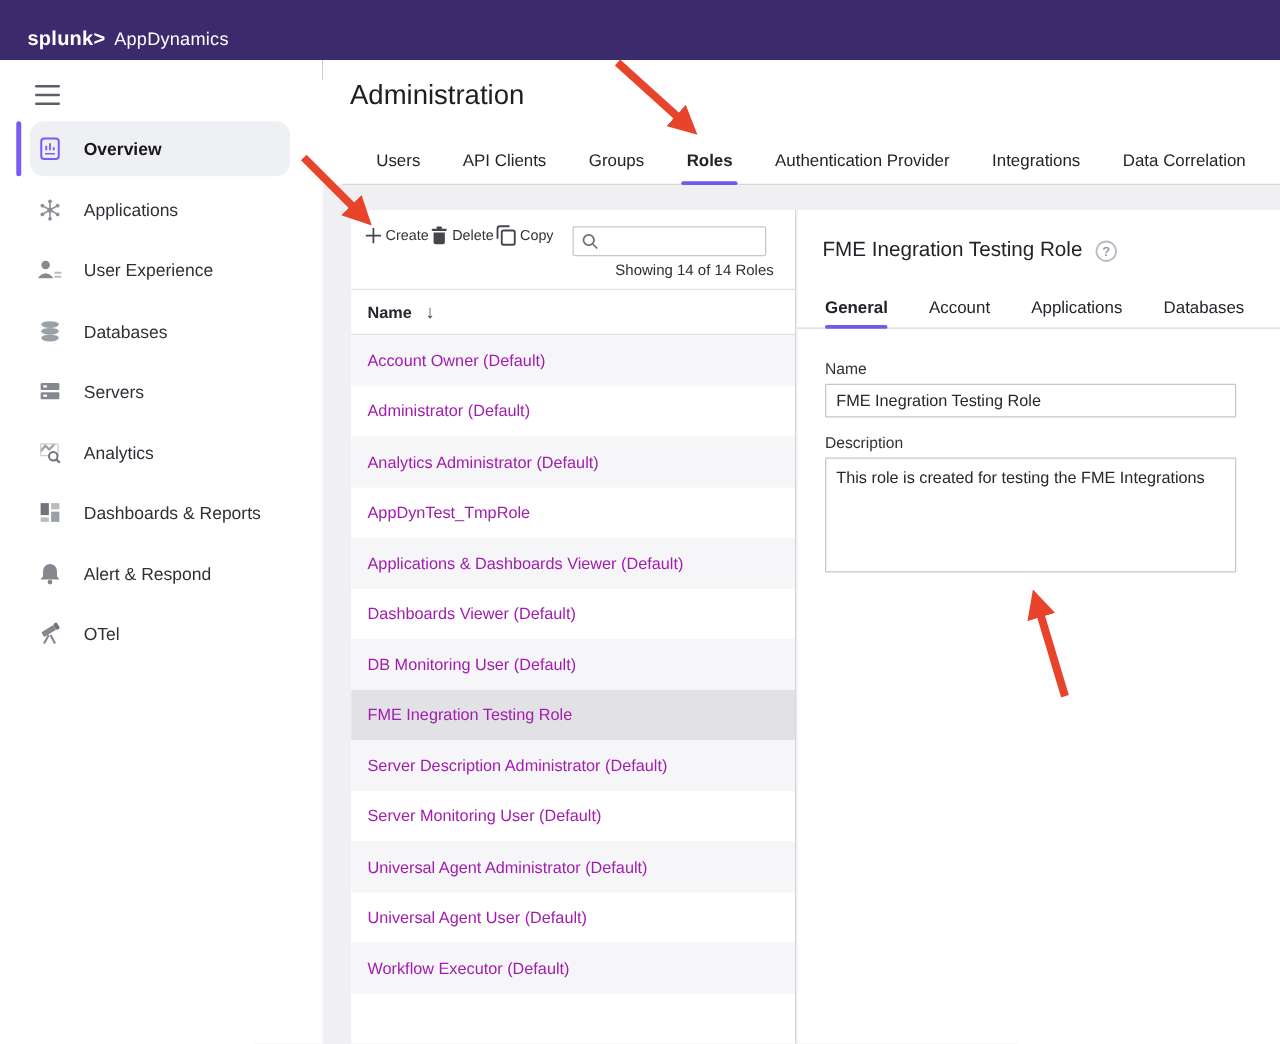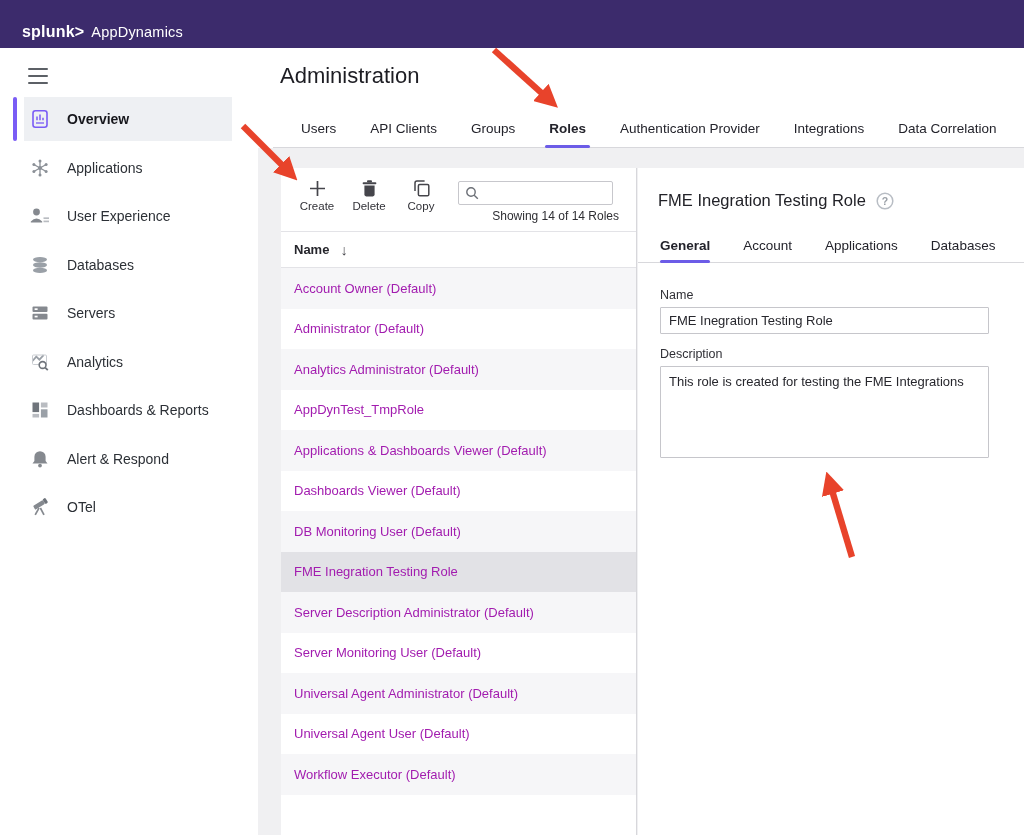--- a/index.html
+++ b/index.html
@@ -16,39 +16,39 @@
   .brand { color:#fff; font-size:16px; font-weight:800; letter-spacing:.2px; }
   .product { color:#fff; font-size:14.5px; font-weight:400; margin-left:7px; letter-spacing:.2px; }
 
   
   .sidebar { position:absolute; left:0; top:48px; width:258px; bottom:0; background:#fff; }
   .hamburger { position:absolute; left:28px; top:20px; width:20px; height:16px; display:flex; flex-direction:column; justify-content:space-between; cursor:pointer; }
   .hamburger span { display:block; height:2.2px; background:#5c6066; border-radius:1px; }
   .nav { position:absolute; top:49px; left:0; right:0; display:flex; flex-direction:column; gap:4.5px; }
   .nav-item { position:relative; height:44px; display:flex; align-items:center; padding-left:30px; cursor:pointer; }
   .nav-item .nav-label { margin-left:17px; font-size:14px; color:#2c3036; }
-  .nav-item.selected { margin:0 26px 0 24px; padding-left:6px; background:#eef0f3; border-radius:0;text-align:center; }
+  .nav-item.selected { margin:0 26px 0 24px; padding-left:6px; background:#eef0f3; border-radius:11px;text-align:center; }
   .nav-item.selected .nav-label { font-weight:700; color:#17171c; }
   .nav-indicator { position:absolute; left:13px; top:49px; width:4px; height:44px; background:#7A5CF5; border-radius:2px; }
   .nav-icon { width:20px; height:20px; flex:0 0 20px; }
 
   
   .header { position:absolute; left:258px; top:48px; width:766px; height:100px; background:#fff; }
   .header::after { content:''; position:absolute; left:15px; right:0; bottom:0; height:1px; background:#d8d8dc; }
   .page-title { position:absolute; left:22px; top:15px; font-size:22px; font-weight:500; color:#1d1d23; }
   .tabs { position:absolute; left:43px; bottom:0; height:38px; display:flex; gap:34px; align-items:stretch; }
   .tab { position:relative; font-size:13.5px; color:#23232b; line-height:38px; cursor:pointer; white-space:nowrap; }
   .tab.active { font-weight:700; }
   .tab.active::after { content:''; position:absolute; left:-4px; right:-4px; bottom:0; height:3px; background:#6C5CE7; border-radius:1.5px; z-index:2; }
 
   
   .roles-panel { position:absolute; left:281px; top:168px; width:356px; bottom:0; background:#fff; border-right:1px solid #d7d7db; }
   .toolbar { position:relative; height:64px; border-bottom:1px solid #e3e3e7; }
   .tools { position:absolute; left:10px; top:7px; display:flex; }
-  .tool-btn { width:52px; display:flex; flex-direction:column; align-items:center; gap:2px; padding-top:4px; cursor:pointer; background:none; border:none; font-family:inherit; }
+  .tool-btn { width:52px; display:flex; flex-direction:row; align-items:center; gap:2px; padding-top:4px; cursor:pointer; background:none; border:none; font-family:inherit; }
   .tool-btn .tool-label { font-size:11.5px; color:#323238; }
   .searchbox { position:absolute; left:177px; top:13px; width:155px; height:24px; border:1px solid #c7c7cc; border-radius:2px; display:flex; align-items:center; padding-left:6px; background:#fff; }
   .searchbox input { border:none; outline:none; flex:1; min-width:0; font-size:12.5px; font-family:inherit; margin-left:5px; }
   .count { position:absolute; right:17px; top:41px; font-size:12px; color:#2e2e33; }
   .name-header { height:36px; border-bottom:1px solid #e3e3e7; display:flex; align-items:center; padding-left:13px; }
   .name-header .col-label { font-size:13px; font-weight:700; color:#26262c; }
   .sort-arrow { margin-left:11px; font-size:14.5px; color:#45454b; cursor:pointer; }
   .role-row { height:40.5px; display:flex; align-items:center; padding-left:13px; font-size:13px; color:#a21caf; cursor:pointer; }
   .role-row:nth-child(odd) { background:#F6F6F8; }
   .role-row.selected { background:#E2E2E6; }

